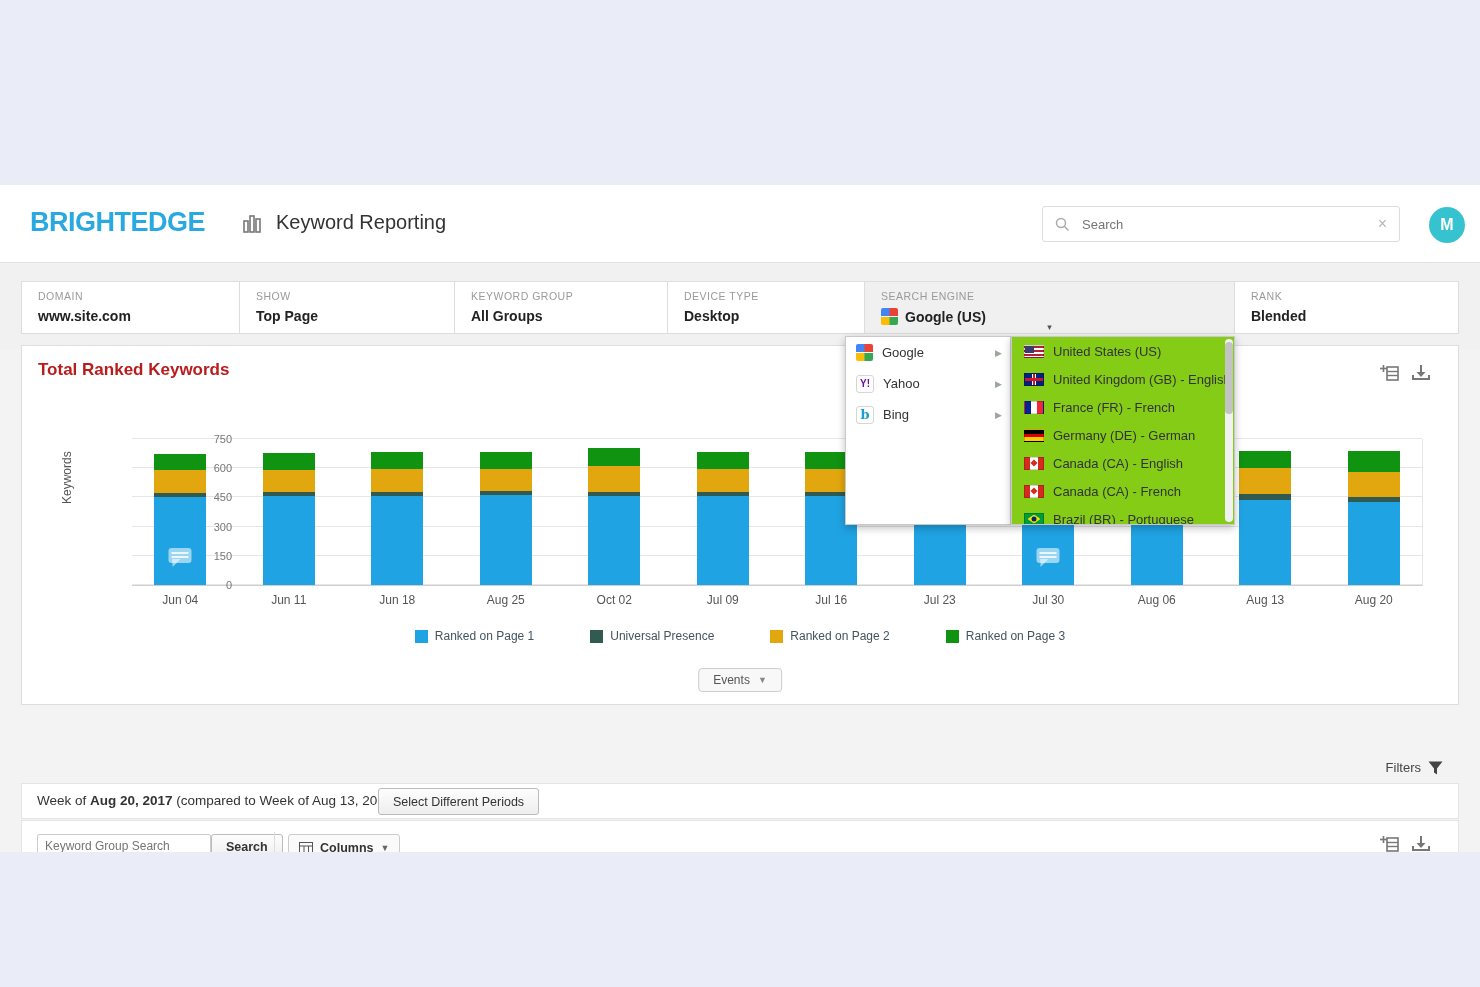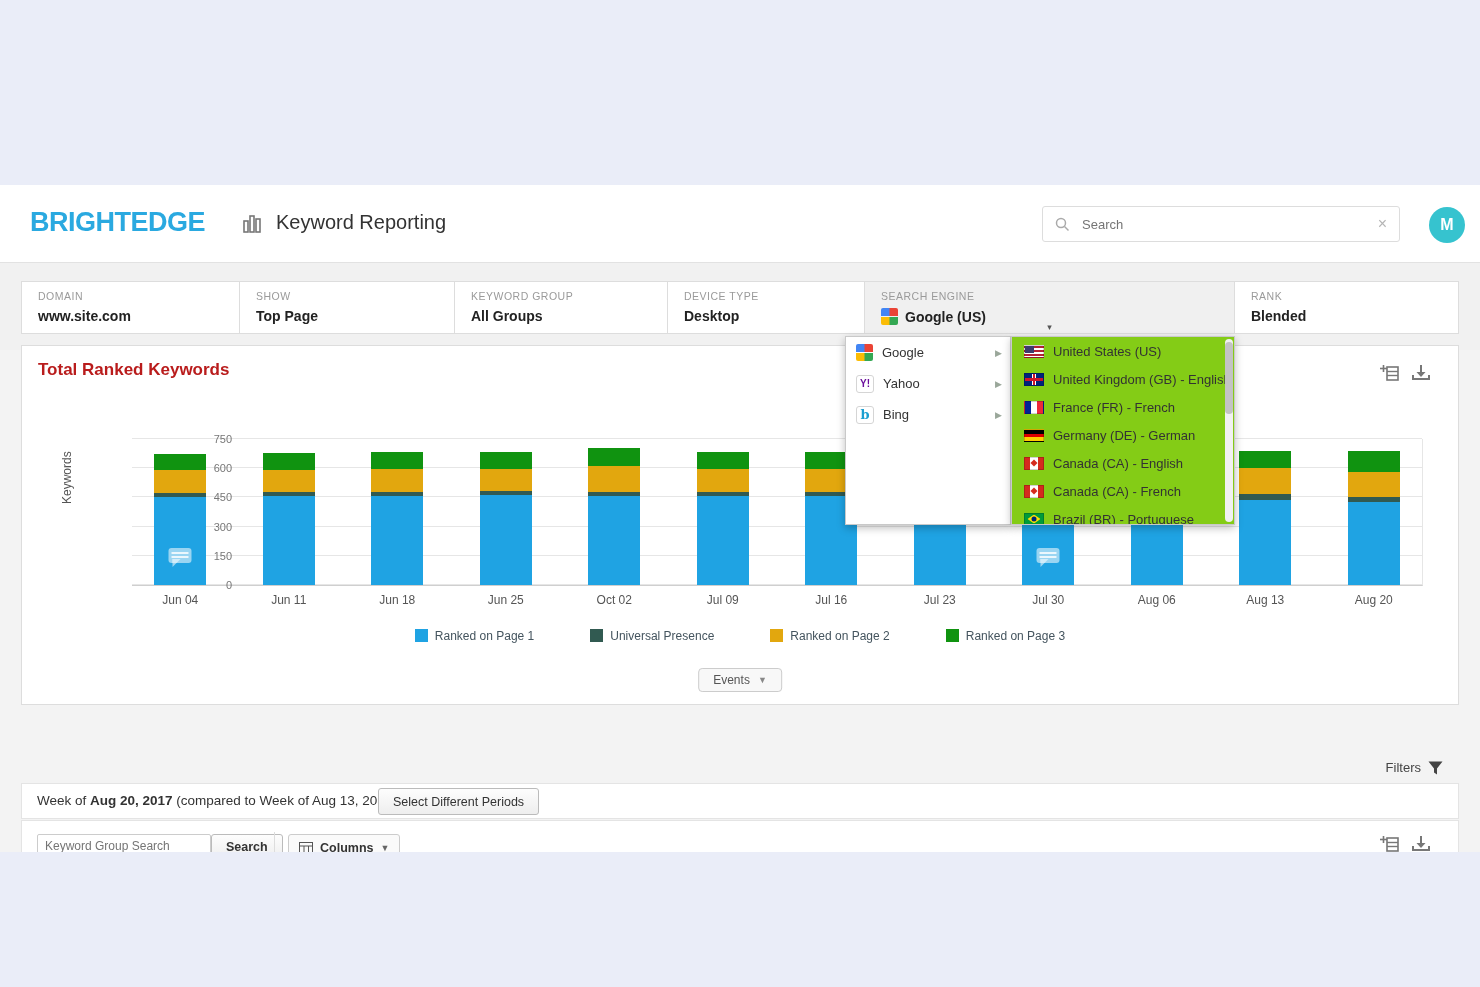--- a/index.html
+++ b/index.html
@@ -84,21 +84,21 @@
   .bar-slots{top:93px;height:146px;align-items:flex-end;}
   .slot{flex:1;display:flex;justify-content:center;align-items:flex-end;height:100%;position:relative;}
   .bar{width:52px;display:flex;flex-direction:column-reverse;position:relative;}
   .seg{width:100%;}
   .note-icon{position:absolute;left:50%;transform:translateX(-50%);bottom:22px;width:23px;height:15px;border-radius:3px;background:rgba(255,255,255,.55);}
   .note-icon::before{content:'';position:absolute;left:3px;top:4px;right:3px;height:2px;background:rgba(255,255,255,.8);box-shadow:0 4px 0 rgba(255,255,255,.8);}
   .note-icon::after{content:'';position:absolute;left:4px;bottom:-4px;border:4px solid transparent;border-top-color:rgba(255,255,255,.55);border-left-color:rgba(255,255,255,.55);}
   .x-slots{top:247px;}
   .xlab{flex:1;text-align:center;font-size:12px;color:#555;}
   .legend{position:absolute;left:0;top:283px;width:100%;display:flex;justify-content:center;gap:56px;}
-  .leg-item{display:flex;align-items:flex-start;gap:7px;font-size:12px;color:#44545e;}
+  .leg-item{display:flex;align-items:flex-end;gap:7px;font-size:12px;color:#44545e;}
   .leg-sq{width:13px;height:13px;flex:0 0 auto;}
   .events-btn{position:absolute;left:50%;transform:translateX(-50%);top:322px;padding:4px 14px;border:1px solid #ccc;border-radius:4px;background:#f8f8f8;font-size:12px;color:#555;display:flex;gap:8px;align-items:center;cursor:pointer;}
   .events-btn .caret{font-size:9px;color:#888;}
 
   
   .perf-heading{position:absolute;left:27px;top:546px;font-size:18px;font-weight:bold;letter-spacing:.3px;color:#444;}
   .filters-link{position:absolute;right:37px;top:575px;display:flex;align-items:center;gap:7px;font-size:13px;color:#444;cursor:pointer;}
   .week-panel{position:absolute;left:21px;top:598px;width:1438px;height:36px;background:#fff;border:1px solid #e4e4e4;box-sizing:border-box;}
   .week-text{position:absolute;left:15px;top:9px;font-size:13.5px;color:#333;}
   .week-text b{font-weight:bold;}
@@ -317,21 +317,21 @@
               <div class="seg" style="height: 4.86667px; background: rgb(49, 90, 81);"></div>
               <div class="seg" style="height: 25.3067px; background: rgb(226, 167, 14);"></div>
               <div class="seg" style="height: 21.4133px; background: rgb(16, 147, 16);"></div>
             </div>
           </div>
         </div>
       <div class="x-slots">
           <div class="xlab">Jun 04</div>
           <div class="xlab">Jun 11</div>
           <div class="xlab">Jun 18</div>
-          <div class="xlab">Jun 25</div>
+          <div class="xlab">Aug 25</div>
           <div class="xlab">Oct 02</div>
           <div class="xlab">Jul 09</div>
           <div class="xlab">Jul 16</div>
           <div class="xlab">Jul 23</div>
           <div class="xlab">Jul 30</div>
           <div class="xlab">Aug 06</div>
           <div class="xlab">Aug 13</div>
           <div class="xlab">Aug 20</div>
         </div>
       <div class="legend">

